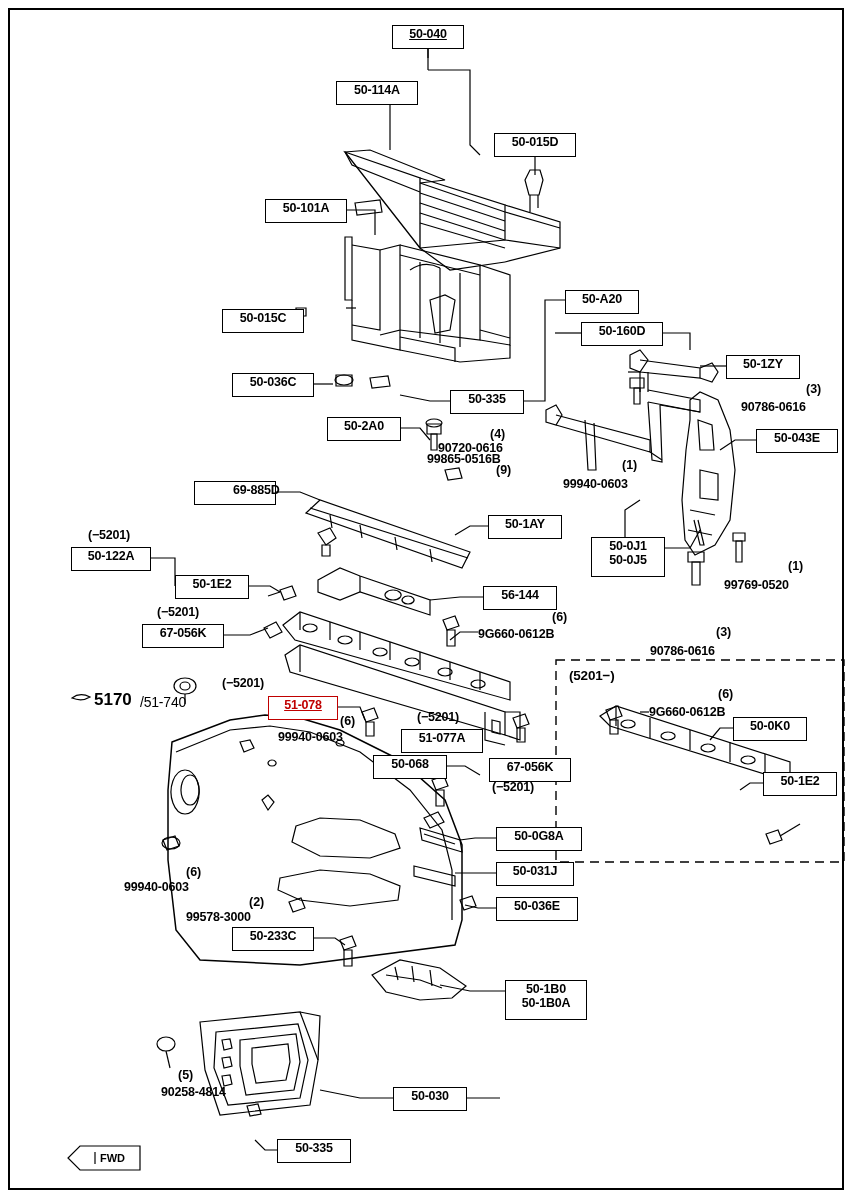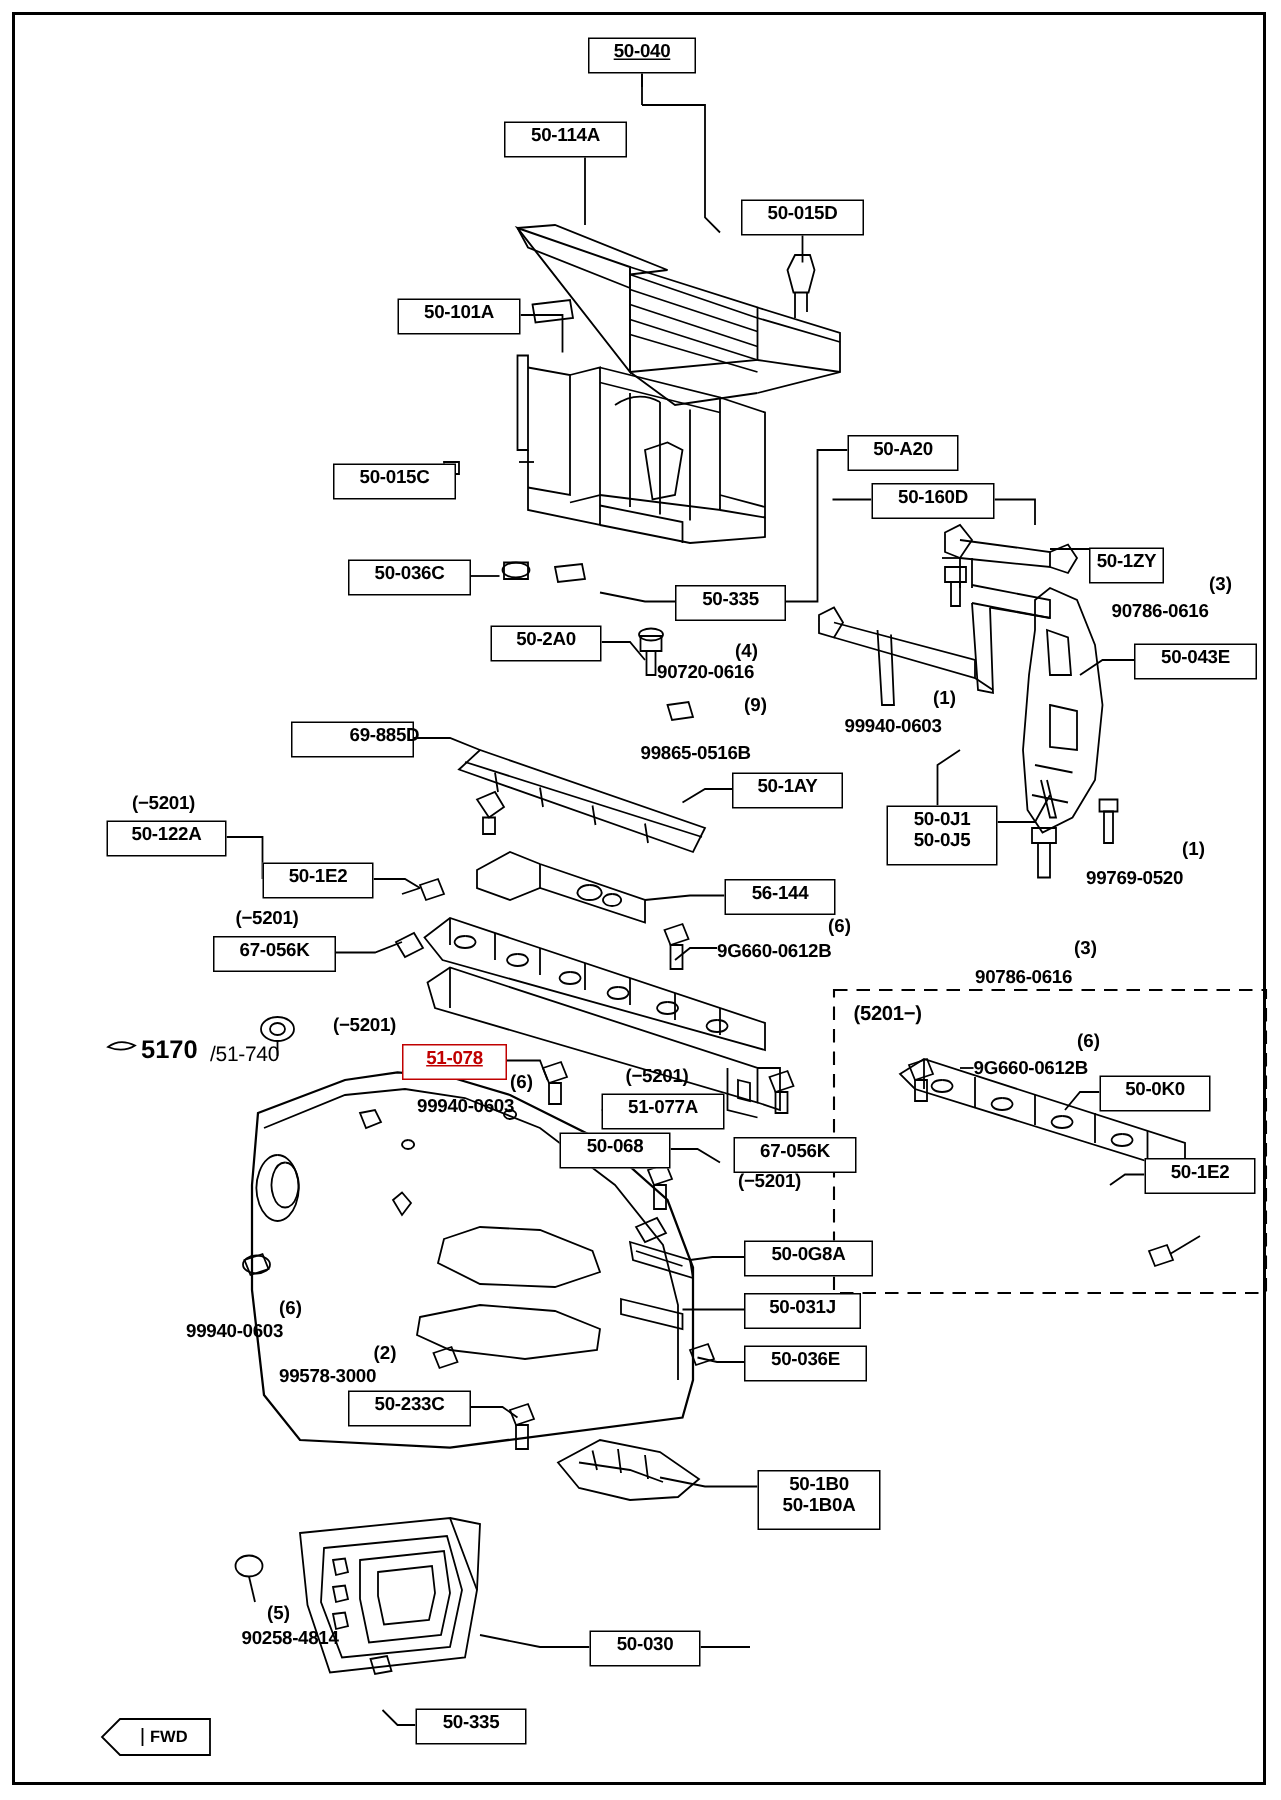--- a/index.html
+++ b/index.html
@@ -296,21 +296,21 @@
     </g>
   </svg>
 
   <div class="lbl" style="left:392px;top:25px;width:72px;height:24px;text-decoration:underline;">50-040</div>
   <div class="lbl" style="left:336px;top:81px;width:82px;height:24px;">50-114A</div>
   <div class="lbl" style="left:494px;top:133px;width:82px;height:24px;">50-015D</div>
   <div class="lbl" style="left:265px;top:199px;width:82px;height:24px;">50-101A</div>
   <div class="lbl" style="left:198px;top:309px;width:82px;height:24px;margin-left:24px;">50-015C</div>
   <div class="lbl" style="left:565px;top:290px;width:74px;height:24px;">50-A20</div>
   <div class="lbl" style="left:581px;top:322px;width:82px;height:24px;">50-160D</div>
-  <div class="lbl" style="left:726px;top:365px;width:50px;height:24px;">50-1ZY</div>
+  <div class="lbl" style="left:726px;top:355px;width:74px;height:24px;">50-1ZY</div>
   <div class="lbl" style="left:232px;top:373px;width:82px;height:24px;">50-036C</div>
   <div class="lbl" style="left:450px;top:390px;width:74px;height:24px;">50-335</div>
   <div class="lbl" style="left:756px;top:429px;width:82px;height:24px;">50-043E</div>
   <div class="lbl" style="left:327px;top:417px;width:74px;height:24px;">50-2A0</div>
   <div class="lbl" style="left:194px;top:481px;width:82px;height:24px;padding-left:38px;">69-885D</div>
   <div class="lbl" style="left:488px;top:515px;width:74px;height:24px;">50-1AY</div>
   <div class="lbl two" style="left:591px;top:537px;width:74px;height:40px;">50-0J1
 50-0J5</div>
   <div class="lbl" style="left:71px;top:547px;width:80px;height:24px;">50-122A</div>
   <div class="lbl" style="left:175px;top:575px;width:74px;height:24px;">50-1E2</div>
@@ -329,21 +329,21 @@
   <div class="lbl" style="left:393px;top:1087px;width:74px;height:24px;">50-030</div>
   <div class="lbl" style="left:277px;top:1139px;width:74px;height:24px;">50-335</div>
   <div class="lbl" style="left:733px;top:717px;width:74px;height:24px;">50-0K0</div>
   <div class="lbl" style="left:763px;top:772px;width:74px;height:24px;">50-1E2</div>
 
   <div class="plain" style="left:741px;top:400px;">90786-0616</div>
   <div class="qty" style="left:806px;top:382px;">(3)</div>
   <div class="qty" style="left:490px;top:427px;">(4)</div>
   <div class="plain" style="left:438px;top:441px;">90720-0616</div>
   <div class="qty" style="left:496px;top:463px;">(9)</div>
-  <div class="plain" style="left:427px;top:495px;text-align:center;">99865-0516B</div>
+  <div class="plain" style="left:427px;top:452px;text-align:center;">99865-0516B</div>
   <div class="qty" style="left:622px;top:458px;">(1)</div>
   <div class="plain" style="left:563px;top:477px;">99940-0603</div>
   <div class="qty" style="left:788px;top:559px;">(1)</div>
   <div class="plain" style="left:724px;top:578px;">99769-0520</div>
   <div class="qty" style="left:716px;top:625px;">(3)</div>
   <div class="plain" style="left:650px;top:644px;">90786-0616</div>
   <div class="qty" style="left:552px;top:610px;">(6)</div>
   <div class="plain" style="left:478px;top:627px;">9G660-0612B</div>
   <div class="plain" style="left:88px;top:528px;">(−5201)</div>
   <div class="plain" style="left:157px;top:605px;">(−5201)</div>

